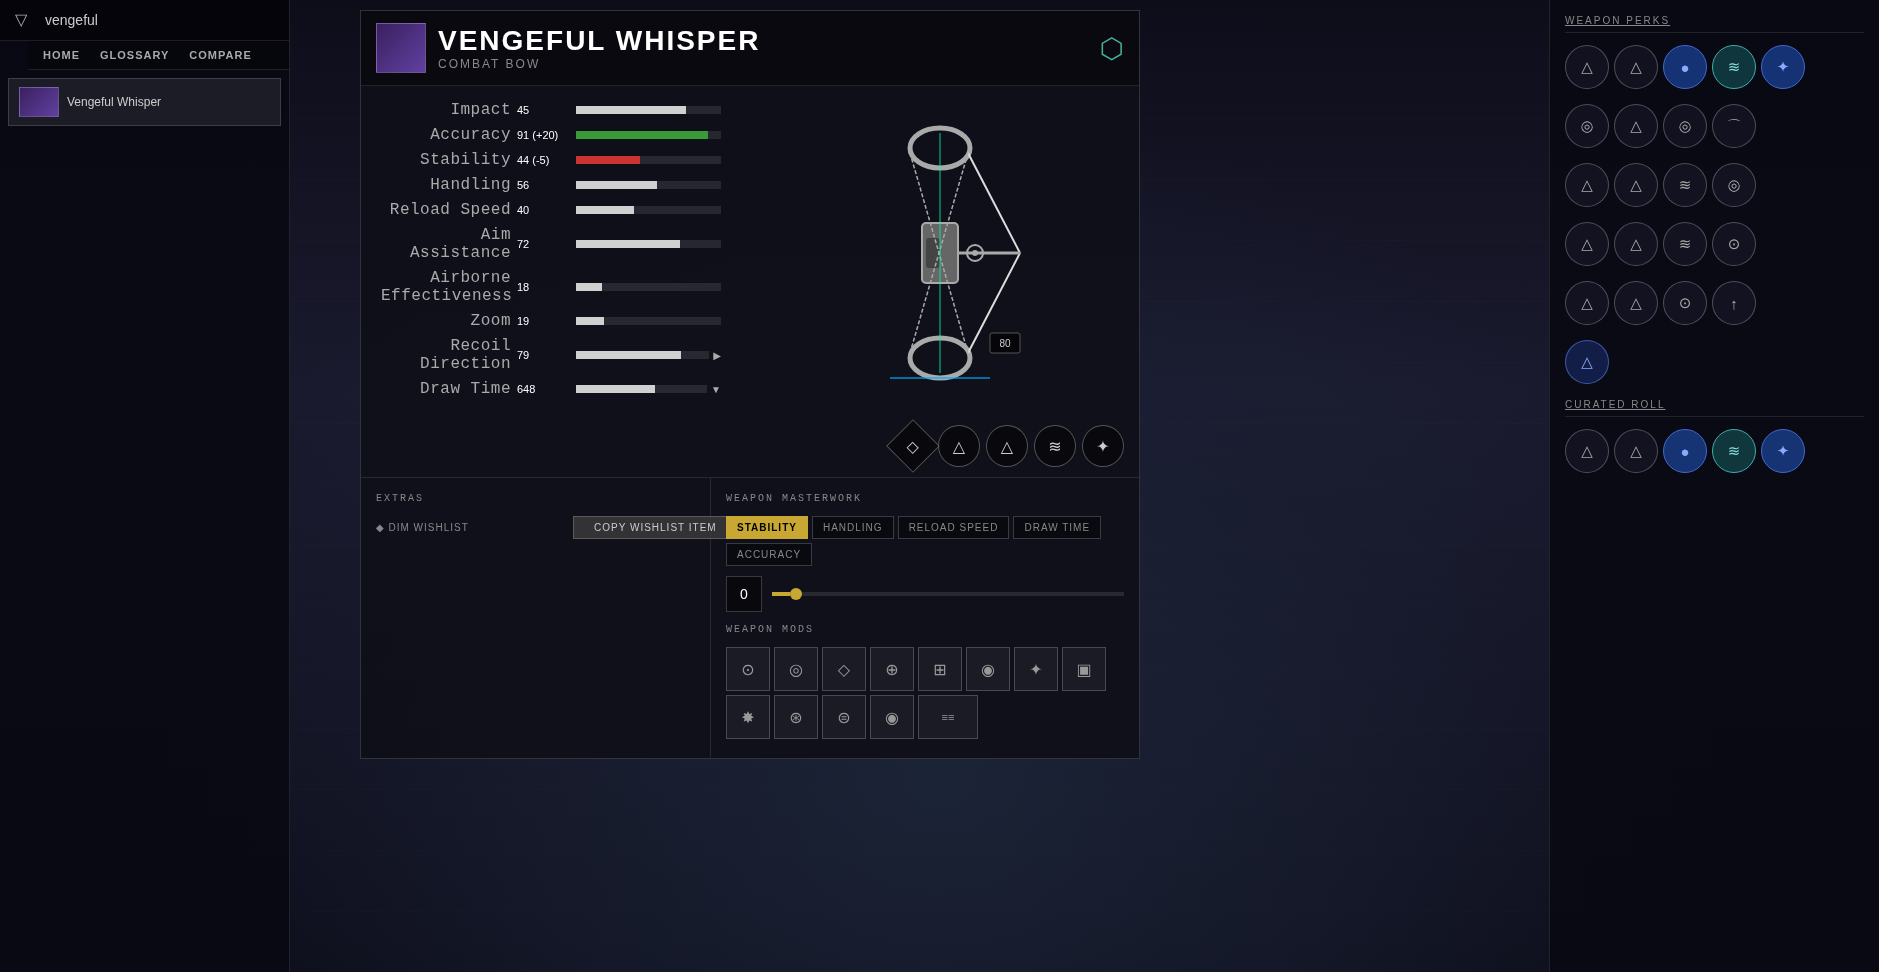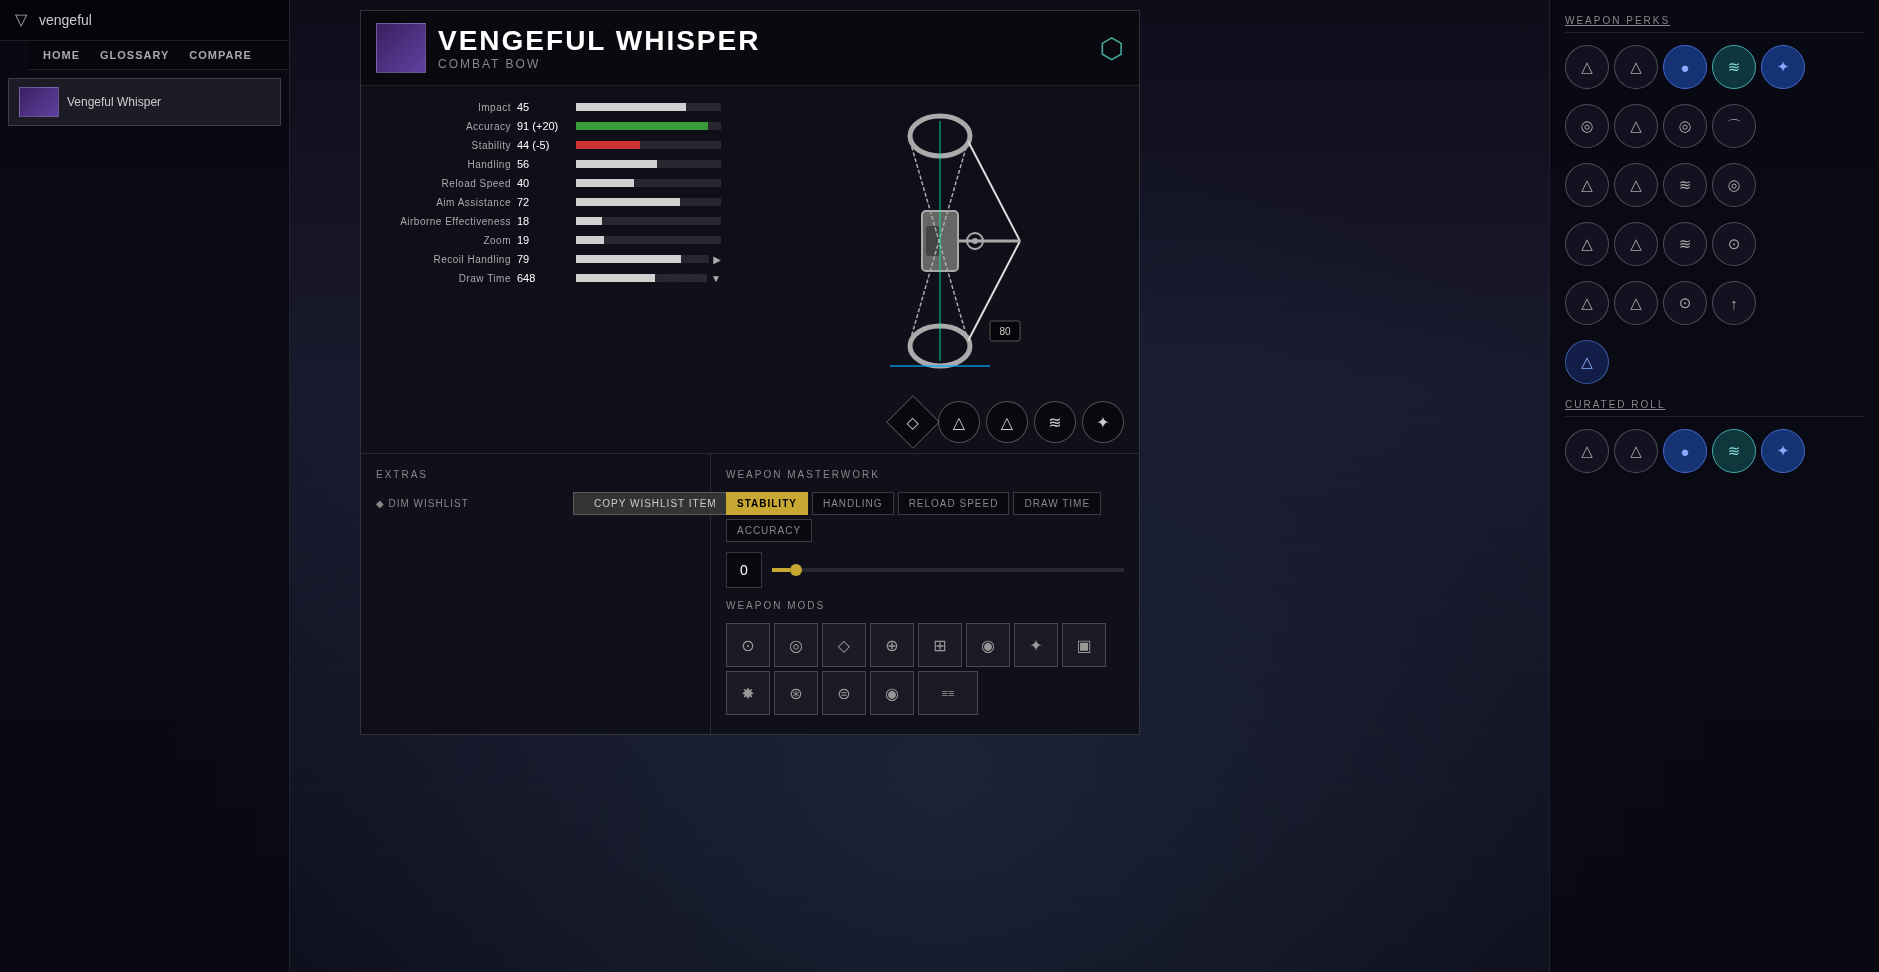--- a/index.html
+++ b/index.html
@@ -39,21 +39,21 @@
       z-index: 10;
       display: flex;
       flex-direction: column;
     }
     .sidebar-header {
       display: flex;
       align-items: center;
       padding: 10px 15px;
       background: rgba(0,0,0,0.5);
       border-bottom: 1px solid rgba(255,255,255,0.1);
-      gap: 4px;
+      gap: 10px;
     }
     .filter-icon {
       width: 20px; height: 20px;
       position: relative;
     }
     .filter-icon::before {
       content: '▽';
       color: #aaa;
       font-size: 16px;
     }
@@ -155,25 +155,26 @@
       flex: 0 0 380px;
       padding: 0 20px;
     }
     .stat-row {
       display: flex;
       align-items: center;
       margin-bottom: 7px;
     }
     .stat-label {
       color: #aaa;
-      font-size: 10px;
+      font-size: 16px;
       text-align: right;
       width: 130px;
       flex-shrink: 0;
       letter-spacing: 0.5px;
+      font-family: Liberation Mono, monospace;
     }
     .stat-value {
       color: #fff;
       font-size: 11px;
       width: 65px;
       flex-shrink: 0;
       padding-left: 6px;
       white-space: nowrap;
     }
     .stat-bar-container {
@@ -253,20 +254,21 @@
       width: 350px;
       padding: 15px;
       border-right: 1px solid rgba(255,255,255,0.1);
     }
     .panel-section-title {
       color: #888;
       font-size: 10px;
       letter-spacing: 2px;
       text-transform: uppercase;
       margin-bottom: 12px;
+      font-family: Liberation Mono, monospace;
     }
     .extras-row {
       display: flex;
       align-items: center;
       margin-bottom: 10px;
       gap: 10px;
     }
     .extras-label {
       color: #888;
       font-size: 10px;
@@ -538,21 +540,21 @@
           </div>
         </div>
         <div class="stat-row">
           <span class="stat-label">Zoom</span>
           <span class="stat-value">19</span>
           <div class="stat-bar-container">
             <div class="stat-bar-fill" style="width: 19%;"></div>
           </div>
         </div>
         <div class="stat-row">
-          <span class="stat-label">Recoil Handling</span>
+          <span class="stat-label">Recoil Direction</span>
           <span class="stat-value">79</span>
           <div class="stat-bar-container">
             <div class="stat-bar-fill" style="width: 79%;"></div>
           </div>
           <span class="stat-arrow">▶</span>
         </div>
         <div class="stat-row">
           <span class="stat-label">Draw Time</span>
           <span class="stat-value">648</span>
           <div class="stat-bar-container">

